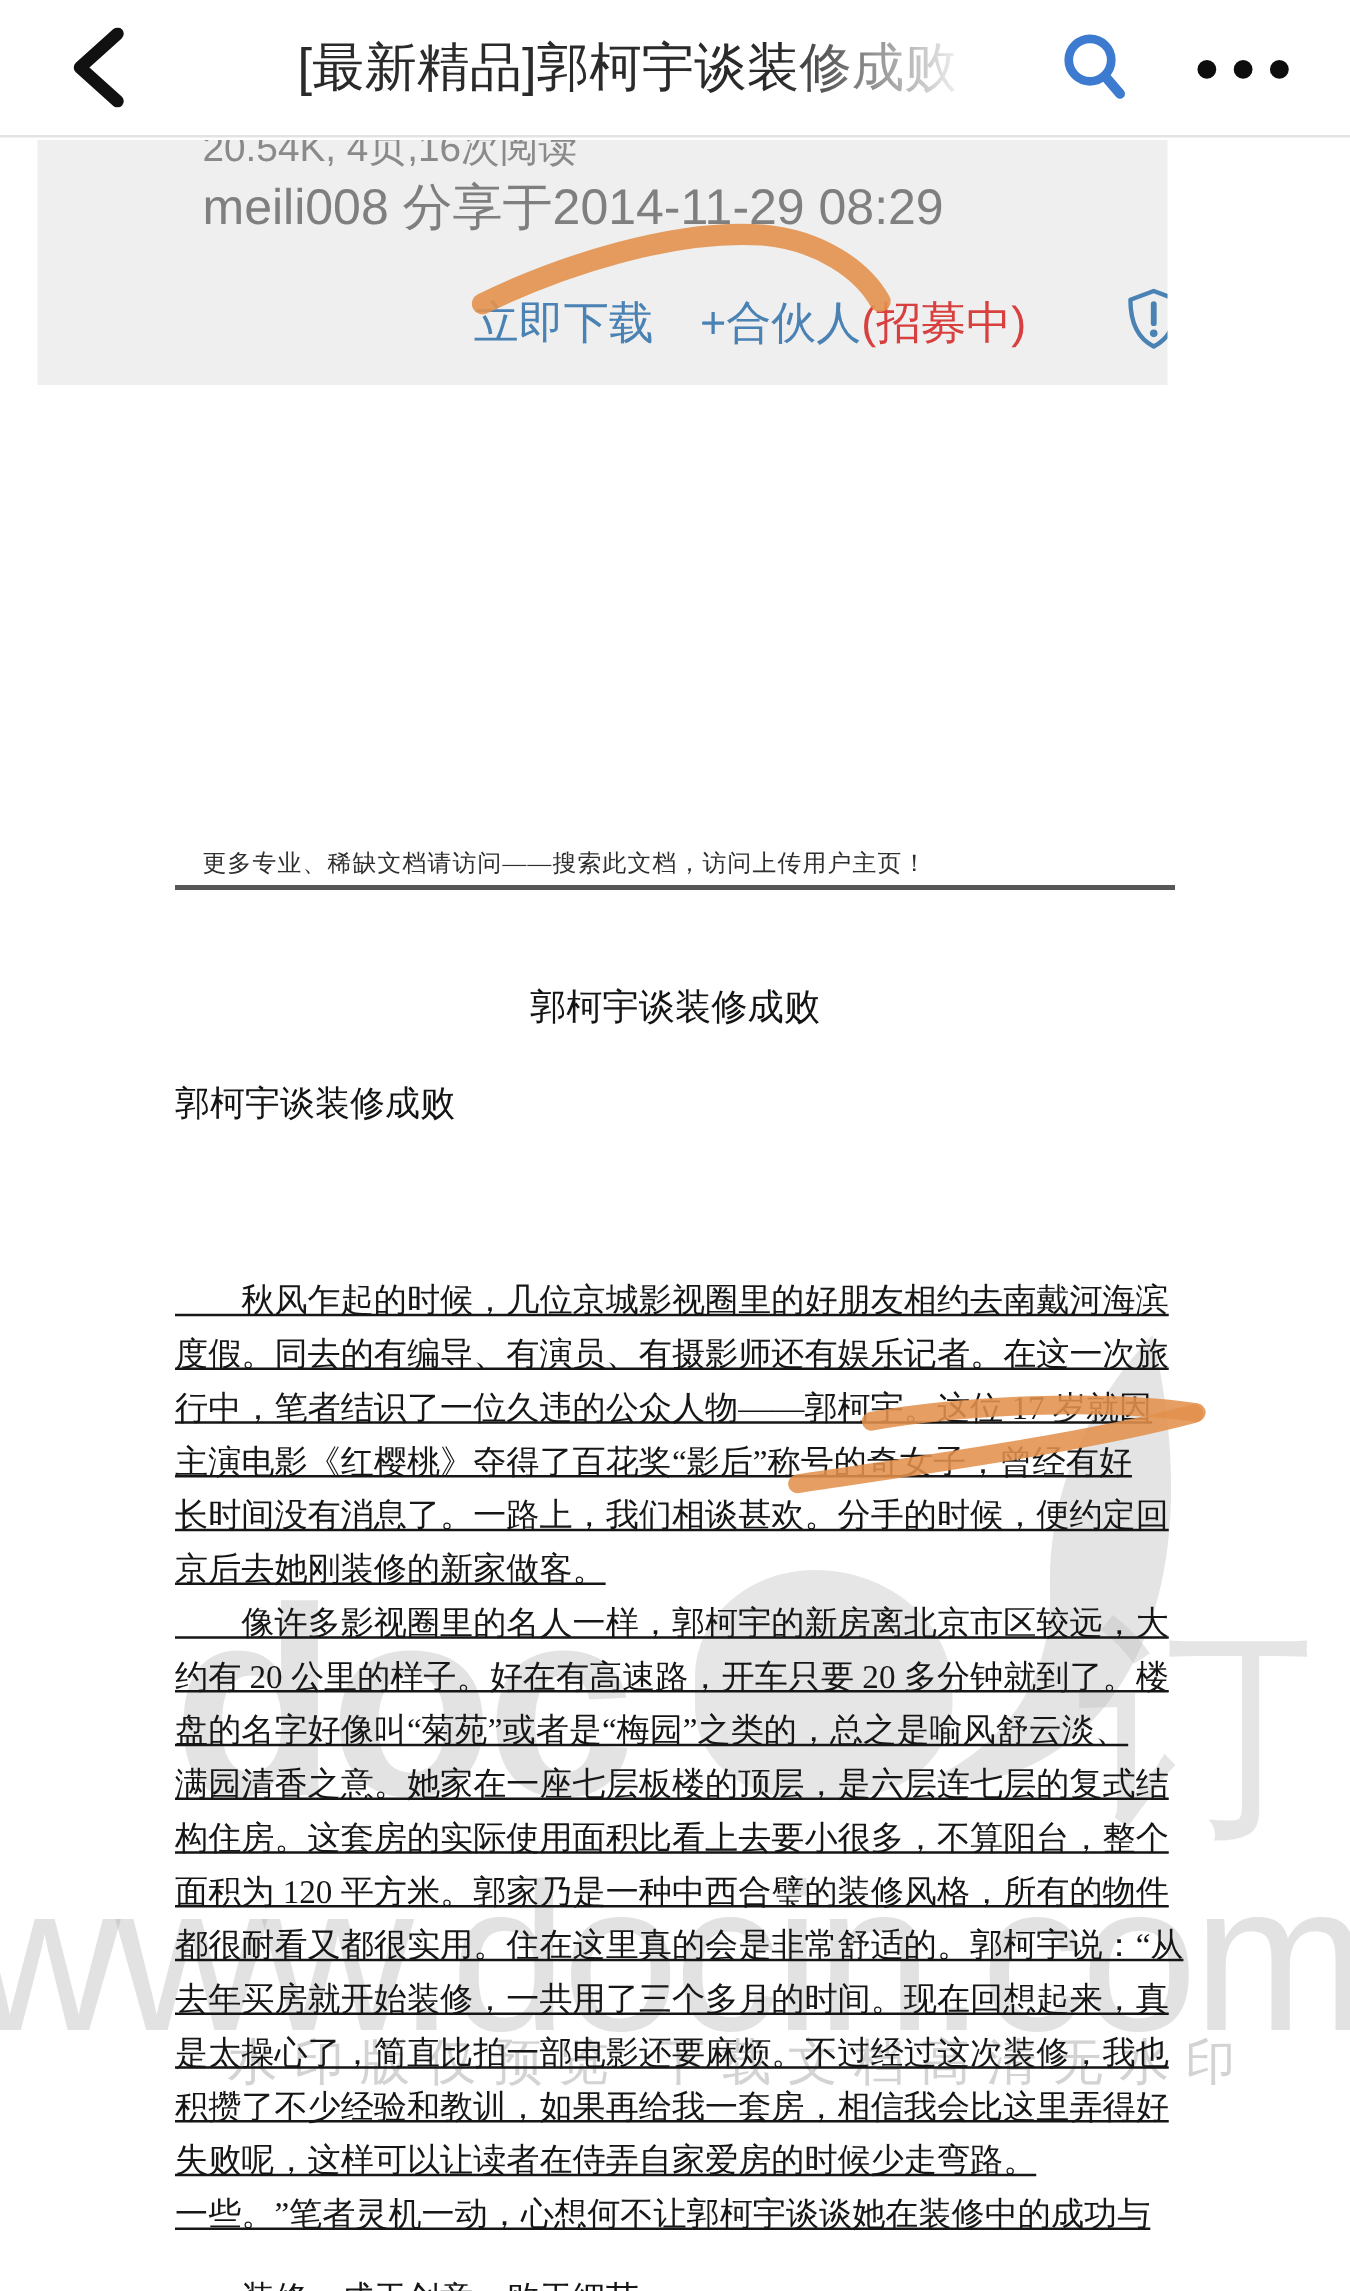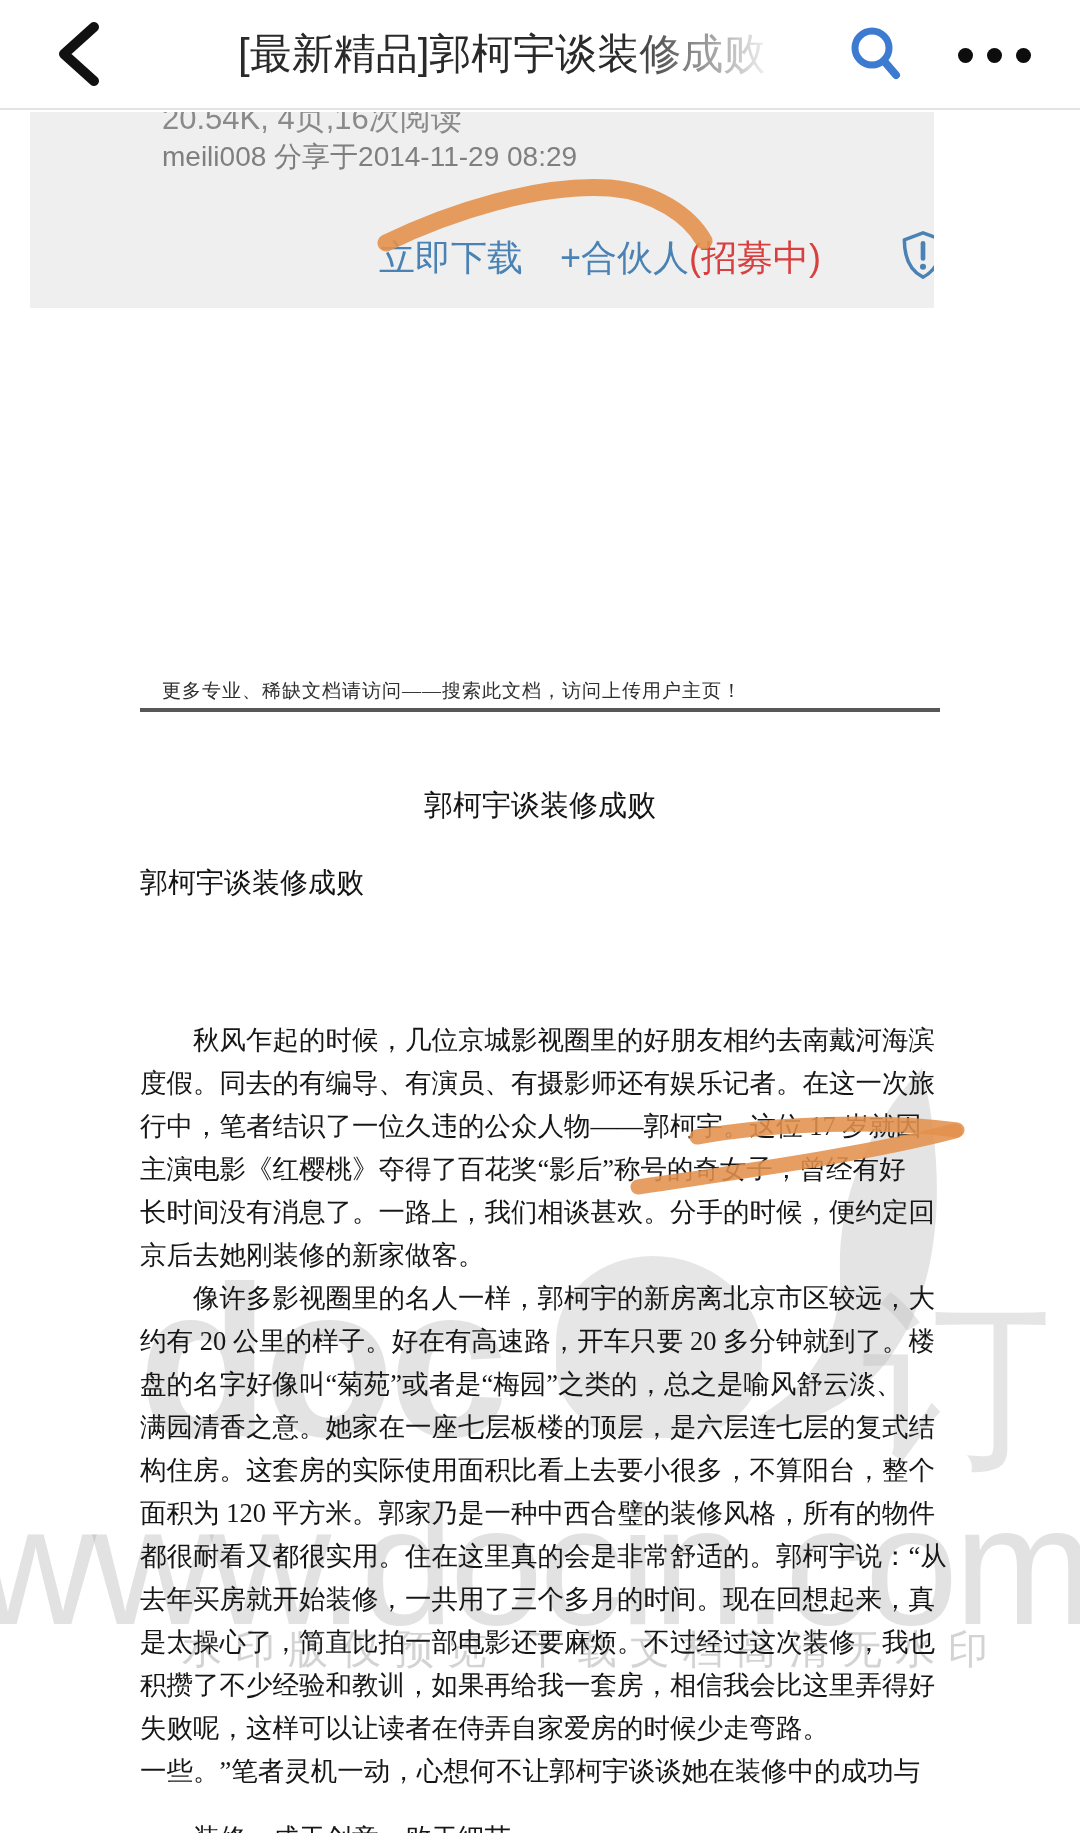--- a/index.html
+++ b/index.html
@@ -16,40 +16,40 @@
           background:linear-gradient(to right,rgba(255,255,255,0),#ffffff 72%);}
   .search-btn{position:absolute;left:846px;top:24px;width:64px;height:64px;cursor:pointer;}
   .more-btn{position:absolute;left:958px;top:42px;width:92px;height:26px;display:flex;gap:14px;
           align-items:center;cursor:pointer;}
   .dot{width:15px;height:15px;border-radius:50%;background:#0d0d0d;}
 
   
   .meta-panel{position:absolute;top:112px;left:30px;width:904px;height:196px;background:#efefef;
           overflow:hidden;z-index:10;}
   .stats-clipped{position:absolute;left:132px;top:-14px;font-size:31px;color:#8a8a8a;white-space:nowrap;}
-  .share-line{position:absolute;left:132px;top:26px;font-size:28px;color:#7f7f7f;white-space:nowrap;}
+  .share-line{position:absolute;left:132px;top:26px;font-size:40px;color:#7f7f7f;white-space:nowrap;}
   .actions-row{position:absolute;left:0;top:122px;width:1050px;height:56px;font-size:36px;}
   .action-download{position:absolute;left:308px;top:0;color:#4a82b4;cursor:pointer;white-space:nowrap;margin-left:41px;}
   .action-partner{position:absolute;left:530px;top:0;white-space:nowrap;cursor:pointer;}
   .partner-blue{color:#4a82b4;}
   .partner-red{color:#d84040;}
   .action-report{position:absolute;left:872px;top:-4px;display:flex;align-items:center;gap:0;
           color:#4a82b4;cursor:pointer;white-space:nowrap;}
 
   
   .page{position:absolute;top:308px;left:0;width:1080px;height:1525px;background:#fff;overflow:hidden;
           font-family:"Liberation Serif","DejaVu Serif",serif;color:#161616;}
   .page-notice{position:absolute;top:370px;left:0;width:904px;text-align:center;font-size:19px;
           color:#2e2e2e;letter-spacing:1px;z-index:3;}
   .page-rule{position:absolute;top:400px;left:140px;width:800px;height:4px;background:#575757;z-index:3;}
   .doc-title-center{position:absolute;top:478px;left:0;width:1080px;text-align:center;font-size:29px;
           color:#141414;z-index:3;}
   .doc-title-left{position:absolute;top:556px;left:140px;font-size:28px;color:#141414;z-index:3;}
   .doc-body{position:absolute;top:711px;left:140px;width:810px;z-index:3;}
-  .doc-line{font-size:26.5px;line-height:43px;white-space:nowrap;color:#161616;}
+  .doc-line{font-size:26.5px;line-height:43px;white-space:nowrap;color:#161616;text-decoration:underline;}
   .section-heading{margin-top:24px;}
 
   
   .wm{position:absolute;pointer-events:none;z-index:1;}
   .wm-doc{top:930px;left:138px;font-family:"Liberation Sans","DejaVu Sans",sans-serif;
           font-size:215px;font-weight:600;color:rgba(188,188,188,0.42);letter-spacing:-6px;}
   .wm-blob{top:948px;left:556px;width:206px;height:182px;background:rgba(190,190,190,0.38);
           border-radius:54% 62% 48% 46%;}
   .wm-ding{top:948px;left:862px;font-size:190px;color:rgba(190,190,190,0.40);
           font-family:"Liberation Sans","DejaVu Sans",sans-serif;}

